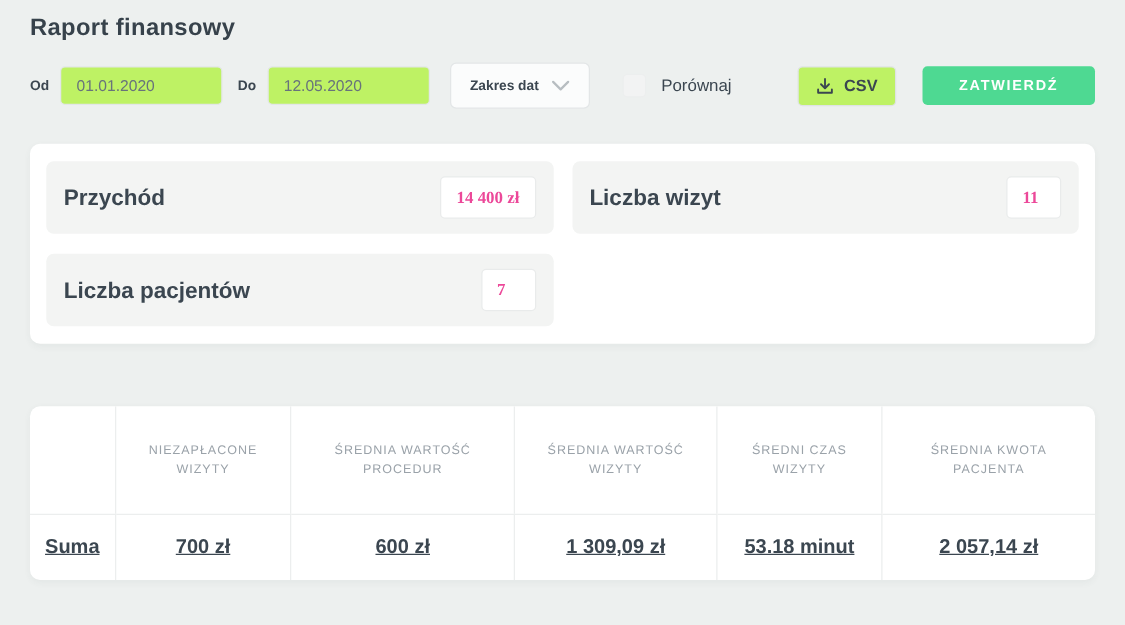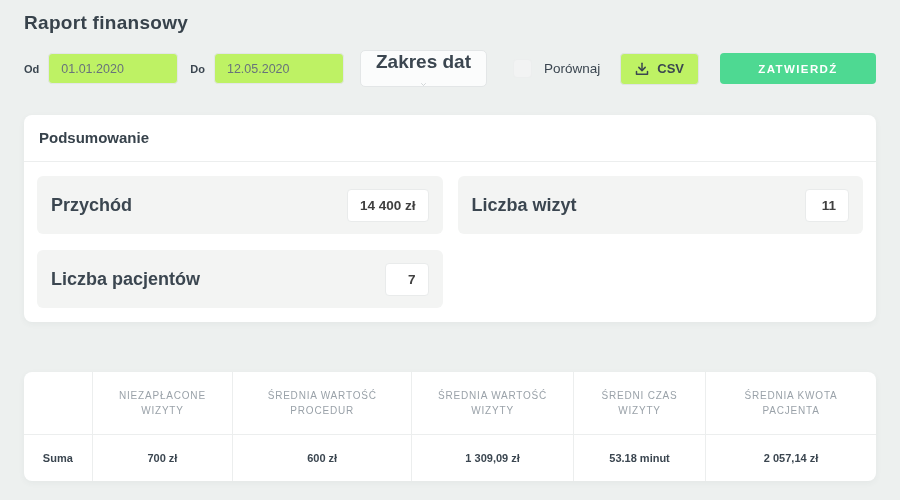--- a/index.html
+++ b/index.html
@@ -50,25 +50,24 @@
   .range-btn {
     margin-left: 16px;
     height: 37px;
     padding: 0 15px;
     background: #fbfcfc;
     border: 1px solid #e3e6e7;
     border-radius: 5px;
     display: flex;
     align-items: center;
     gap: 10px;
-    font-size: 19px;
-    font-weight: 700;
-    color: #3b4650;
-    cursor: pointer;
-    flex-direction: column;
+    font-size: 11px;
+    font-weight: 700;
+    color: #3b4650;
+    cursor: pointer;
   }
   .chevron { width: 15px; height: 9px; display: block; }
   .compare-wrap {
     margin-left: 26px;
     display: flex;
     align-items: center;
     gap: 12px;
   }
   .compare-box {
     width: 19px; height: 19px;
@@ -91,21 +90,21 @@
     gap: 8px;
     font-size: 13px;
     font-weight: 700;
     color: #3b4650;
     cursor: pointer;
   }
   .dl-icon { width: 14px; height: 14px; display: block; }
   .submit-btn {
     margin-left: 21px;
     height: 31px;
-    width: 156px;
+    width: 138px;
     background: #4ed992;
     border: none;
     border-radius: 4px;
     color: #ffffff;
     font-family: "Liberation Sans", sans-serif;
     font-size: 11.5px;
     font-weight: 700;
     letter-spacing: 1.4px;
     cursor: pointer;
   }
@@ -140,54 +139,56 @@
     justify-content: space-between;
     padding: 0 14px;
   }
   .stat-label { font-size: 18px; font-weight: 700; color: #3b4650; }
   .stat-value {
     background: #ffffff;
     border: 1px solid #e9ebeb;
     border-radius: 4px;
     min-width: 44px;
     padding: 8px 12px;
-    text-align: right;
+    text-align: left;
     font-size: 13.5px;
     font-weight: 700;
-    color: #404040;
+    color: #ec4899;
+    font-family: Liberation Serif, serif;
   }
 
   
   .table-card { margin-top: 50px; overflow: hidden; }
   table.totals {
     width: 100%;
     border-collapse: collapse;
     table-layout: fixed;
   }
   .totals th, .totals td {
     border-left: 1px solid #eceeee;
     text-align: center;
     vertical-align: middle;
   }
   .totals th:first-child, .totals td:first-child { border-left: none; }
   .totals thead th {
-    padding: 16px 18px;
+    padding: 28px 18px;
     font-size: 10px;
     font-weight: 400;
     letter-spacing: 0.8px;
     color: #9aa2a9;
     text-transform: uppercase;
     line-height: 15px;
     border-bottom: 1px solid #eceeee;
   }
   .totals tbody td {
     padding: 17px 10px;
-    font-size: 11px;
-    font-weight: 700;
-    color: #3b4650;
+    font-size: 16px;
+    font-weight: 700;
+    color: #3b4650;
+    text-decoration: underline;
   }
   .col-0 { width: 8%; }
   .col-1 { width: 16.5%; }
   .col-2 { width: 21%; }
   .col-3 { width: 19%; }
   .col-4 { width: 15.5%; }
   .col-5 { width: 20%; }
 </style>
 </head>
 <body>
@@ -222,21 +223,20 @@
           <path d="M3.8 5.4 L7 8.6 L10.2 5.4" stroke="#3b4650" stroke-width="1.5" stroke-linecap="round" stroke-linejoin="round"></path>
           <path d="M1.5 9.5 V12.2 H12.5 V9.5" stroke="#3b4650" stroke-width="1.5" stroke-linecap="round" stroke-linejoin="round" fill="none"></path>
         </svg>
         <span>CSV</span>
       </button>
       <button class="submit-btn">ZATWIERDŹ</button>
     </div>
   </div>
 
   <div class="card summary-card">
-    <div class="card-header">Podsumowanie</div>
     <div class="stats-grid">
 
       <div class="stat-row">
         <span class="stat-label">Przychód</span>
         <span class="stat-value">14 400 zł</span>
       </div>
 
       <div class="stat-row">
         <span class="stat-label">Liczba wizyt</span>
         <span class="stat-value">11</span>

